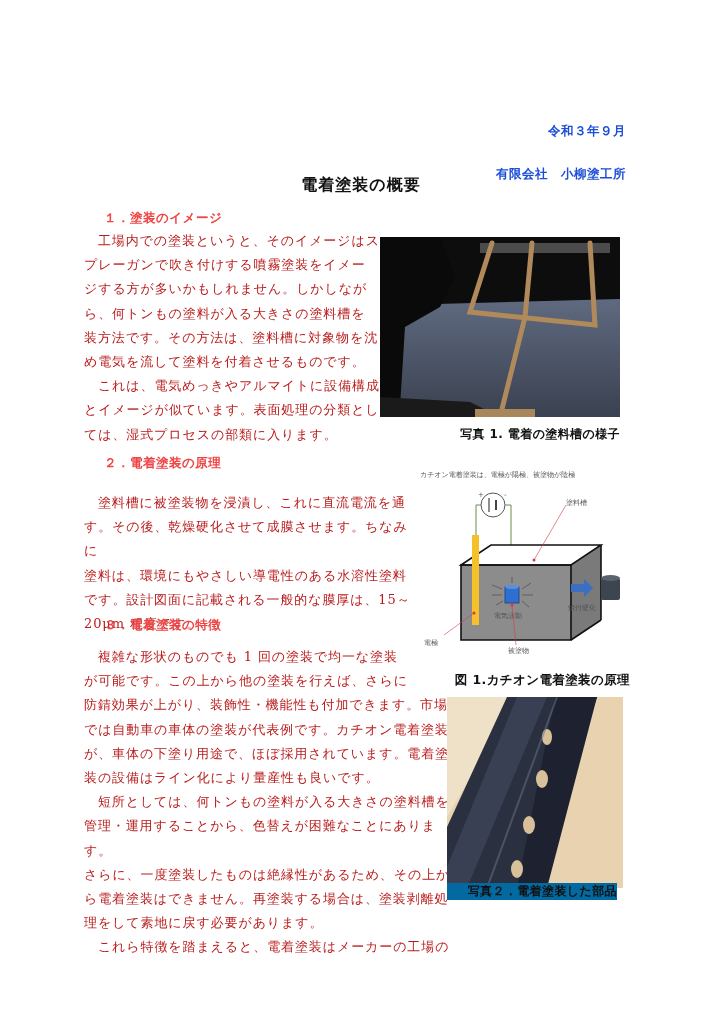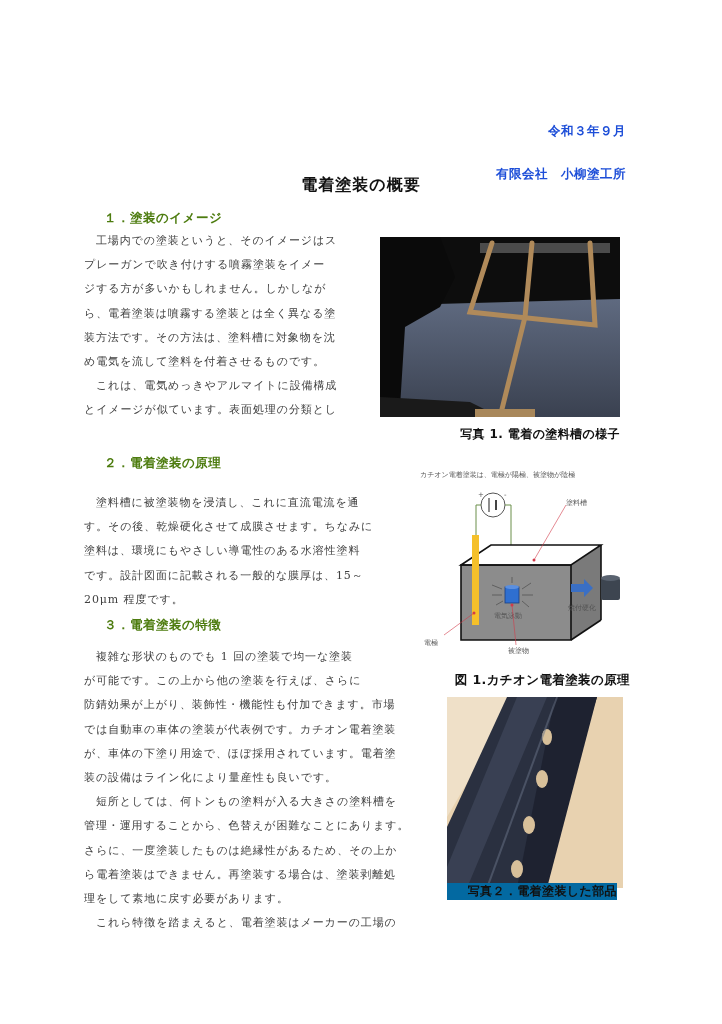--- a/index.html
+++ b/index.html
@@ -4,45 +4,46 @@
 <style>
   html, body { margin:0; padding:0; background:#ffffff; }
   body { width:722px; height:1024px; position:relative; overflow:hidden;
          font-family:"DejaVu Serif","Liberation Serif",serif; color:#2a2a2a; }
   .abs { position:absolute; }
   .right-meta { right:96px; text-align:right; font-family:"DejaVu Sans","Liberation Sans",sans-serif;
                 font-weight:bold; font-size:12.5px; color:#1d4ed8; letter-spacing:0.5px; }
   .title { left:0; width:722px; text-align:center; top:175px; font-family:"DejaVu Sans","Liberation Sans",sans-serif;
            font-weight:bold; font-size:16px; color:#111; letter-spacing:1px; }
   .heading { font-family:Liberation Mono, monospace; font-weight:bold; font-size:12.5px;
-             color:#4d7c0f; letter-spacing:0.5px; }
-  .para { font-size:11px; line-height:24.2px; letter-spacing:0.9px; color:#404040; margin:0; white-space:pre-line; }
+             color:#ef4444; letter-spacing:0.5px; }
+  .para { font-size:13px; line-height:24.2px; letter-spacing:0.9px; color:#b91c1c; margin:0; white-space:pre-line; }
   .caption { font-family:"DejaVu Sans","Liberation Sans",sans-serif; font-weight:bold; font-size:12px;
              color:#111; text-align:right; letter-spacing:0.4px; }
   .photo { overflow:hidden; }
   .diag-text { font-family:"DejaVu Sans","Liberation Sans",sans-serif; font-size:7px; fill:#555; }
 </style>
 </head>
 <body>
 
 <div class="abs right-meta" style="top:123px;">令和３年９月</div>
 <div class="abs right-meta" style="top:146px;margin-top:20px;">有限会社　小柳塗工所</div>
 
 <div class="abs title">電着塗装の概要</div>
 
 <div class="abs heading" style="left:104px; top:210px;">１．塗装のイメージ</div>
 <div class="abs" style="left:84px; top:229px; width:300px;">
   <p class="para">　工場内での塗装というと、そのイメージはス</p>
   <p class="para">プレーガンで吹き付けする噴霧塗装をイメー</p>
   <p class="para">ジする方が多いかもしれません。しかしなが</p>
-  <p class="para">ら、電着塗装は噴霧する塗装とは全く異なる塗</p>
+  <p class="para">ら、何トンもの塗料が入る大きさの塗料槽を</p>
   <p class="para">装方法です。その方法は、塗料槽に対象物を沈</p>
   <p class="para">め電気を流して塗料を付着させるものです。</p>
   <p class="para">　これは、電気めっきやアルマイトに設備構成</p>
   <p class="para">とイメージが似ています。表面処理の分類とし</p>
+  <p class="para">ては、湿式プロセスの部類に入ります。</p>
 </div>
 
 <div class="abs photo" style="left:380px; top:237px; width:240px; height:180px;">
   <svg width="240" height="180" viewBox="0 0 240 180">
     <defs>
       <linearGradient id="liq" x1="0" y1="0" x2="0" y2="1">
         <stop offset="0" stop-color="#5f6a80"></stop>
         <stop offset="1" stop-color="#3a4150"></stop>
       </linearGradient>
     </defs>

